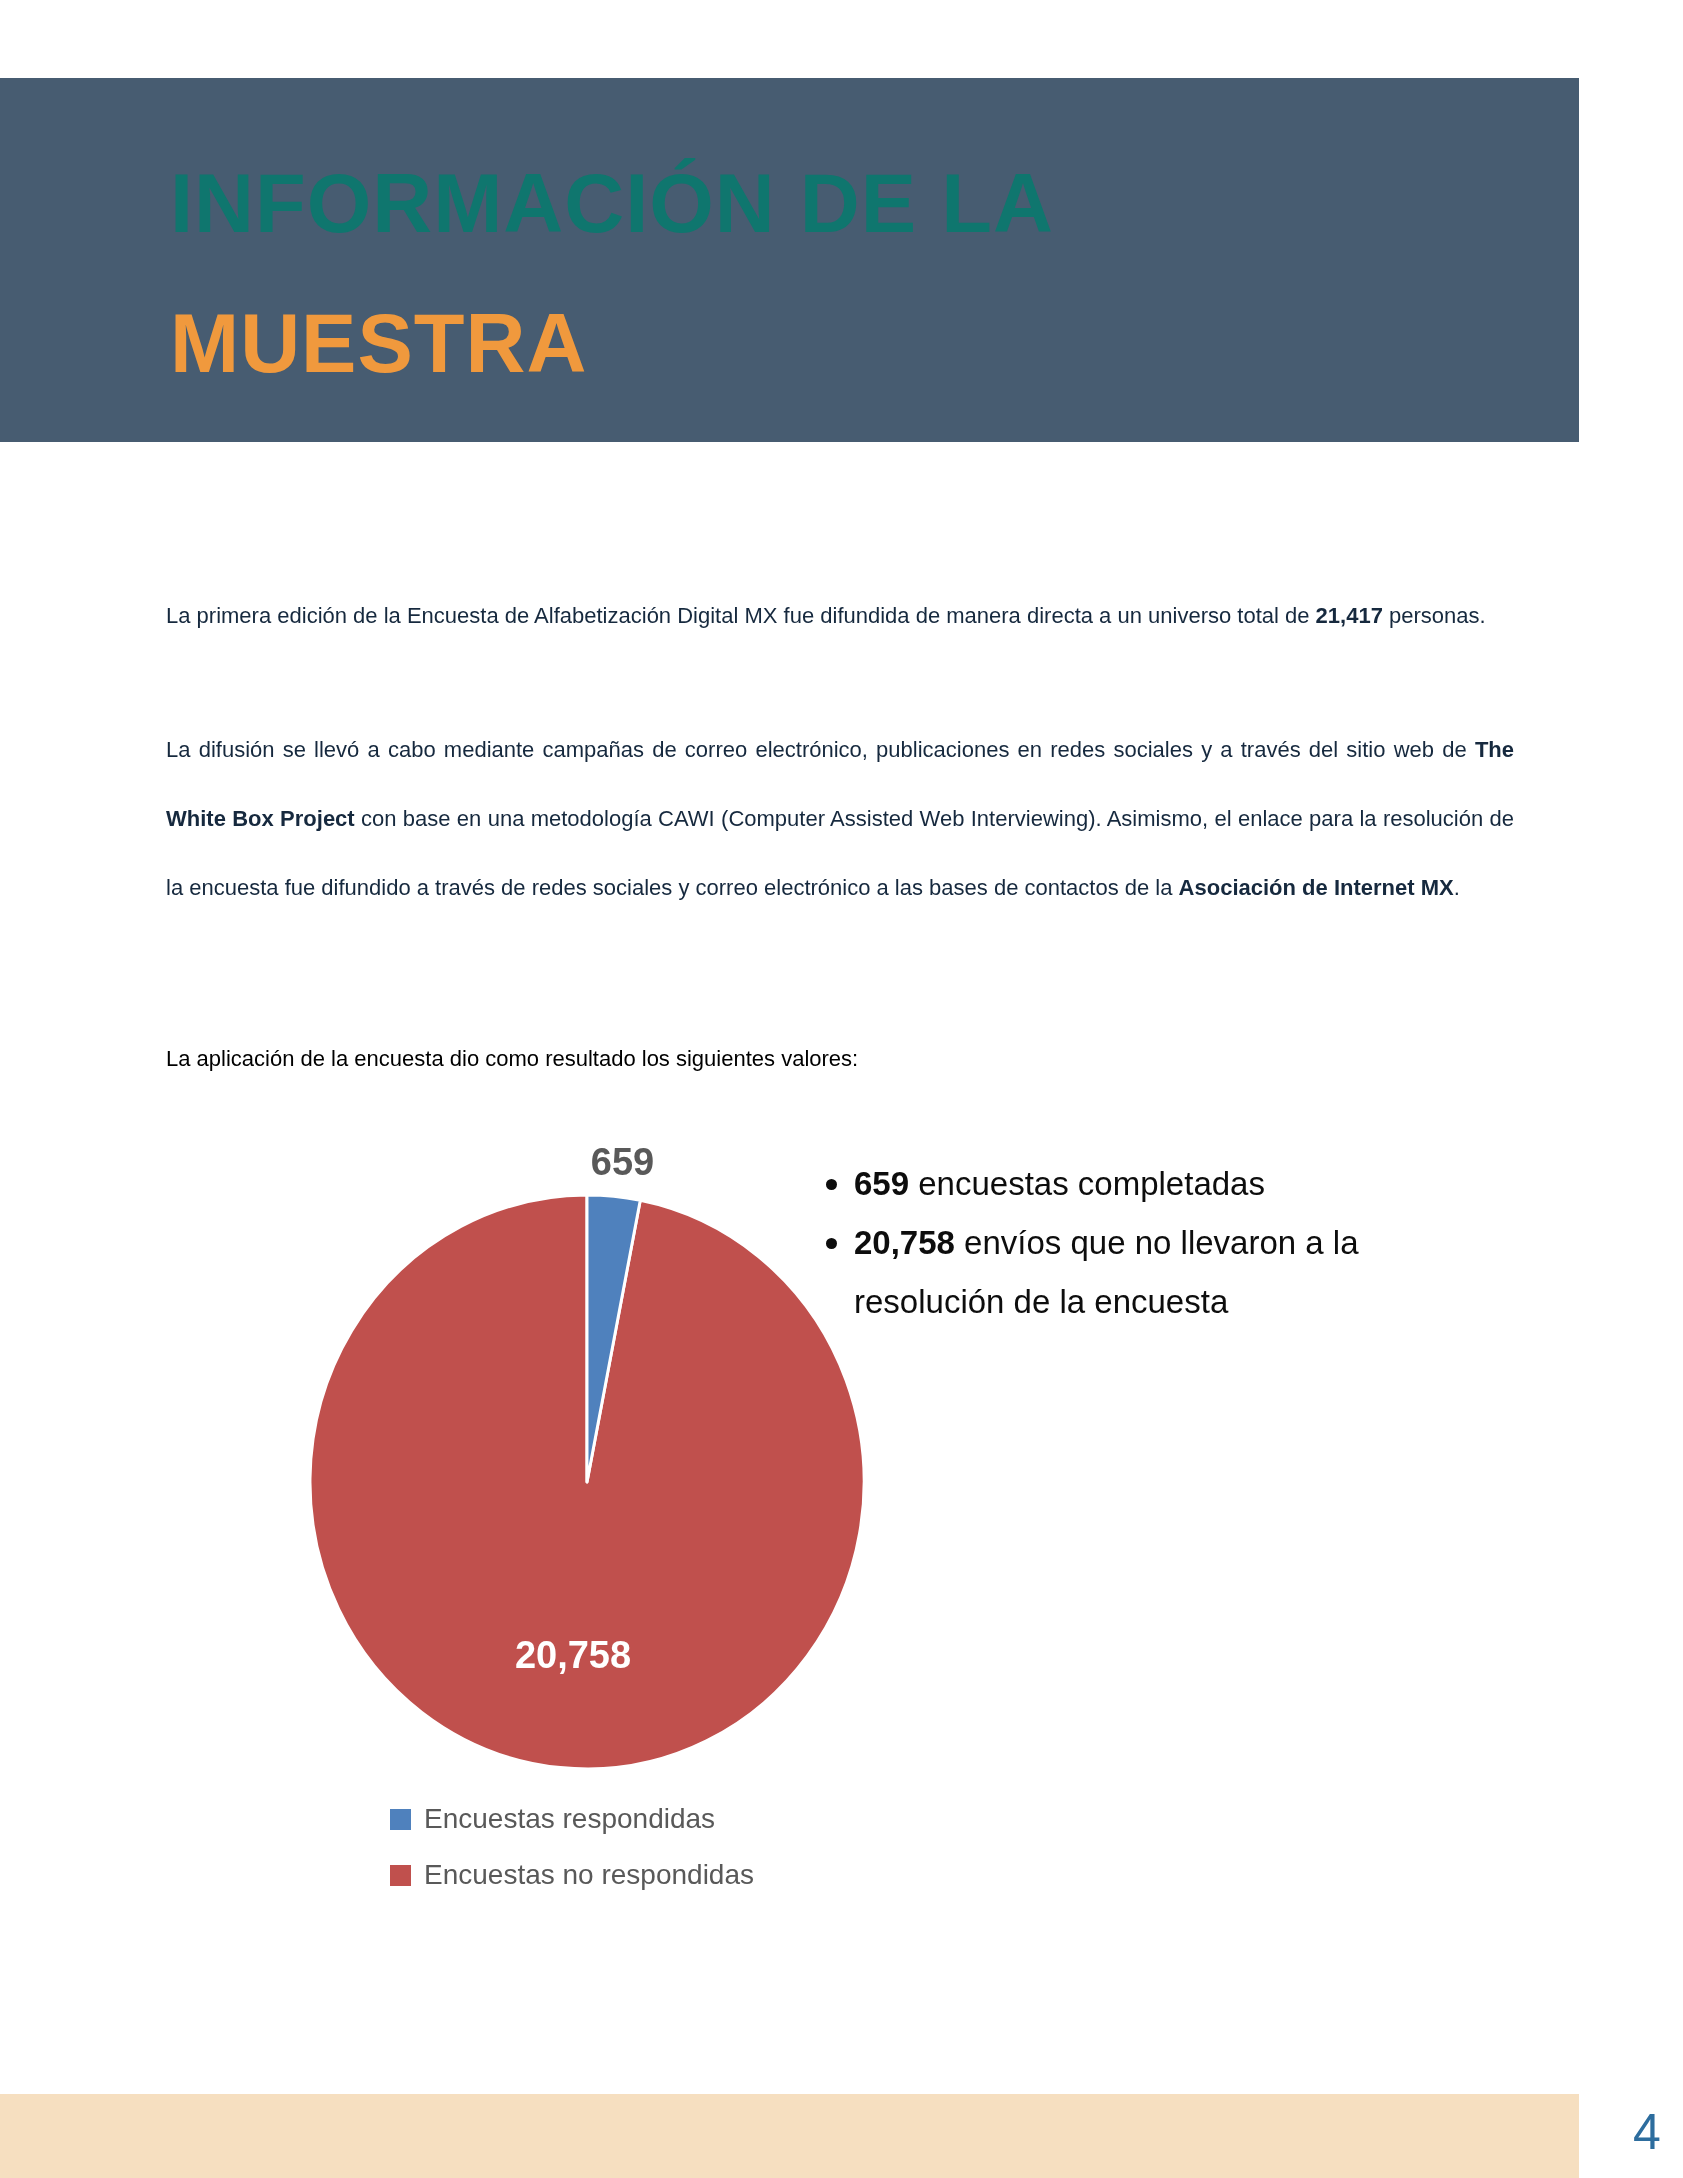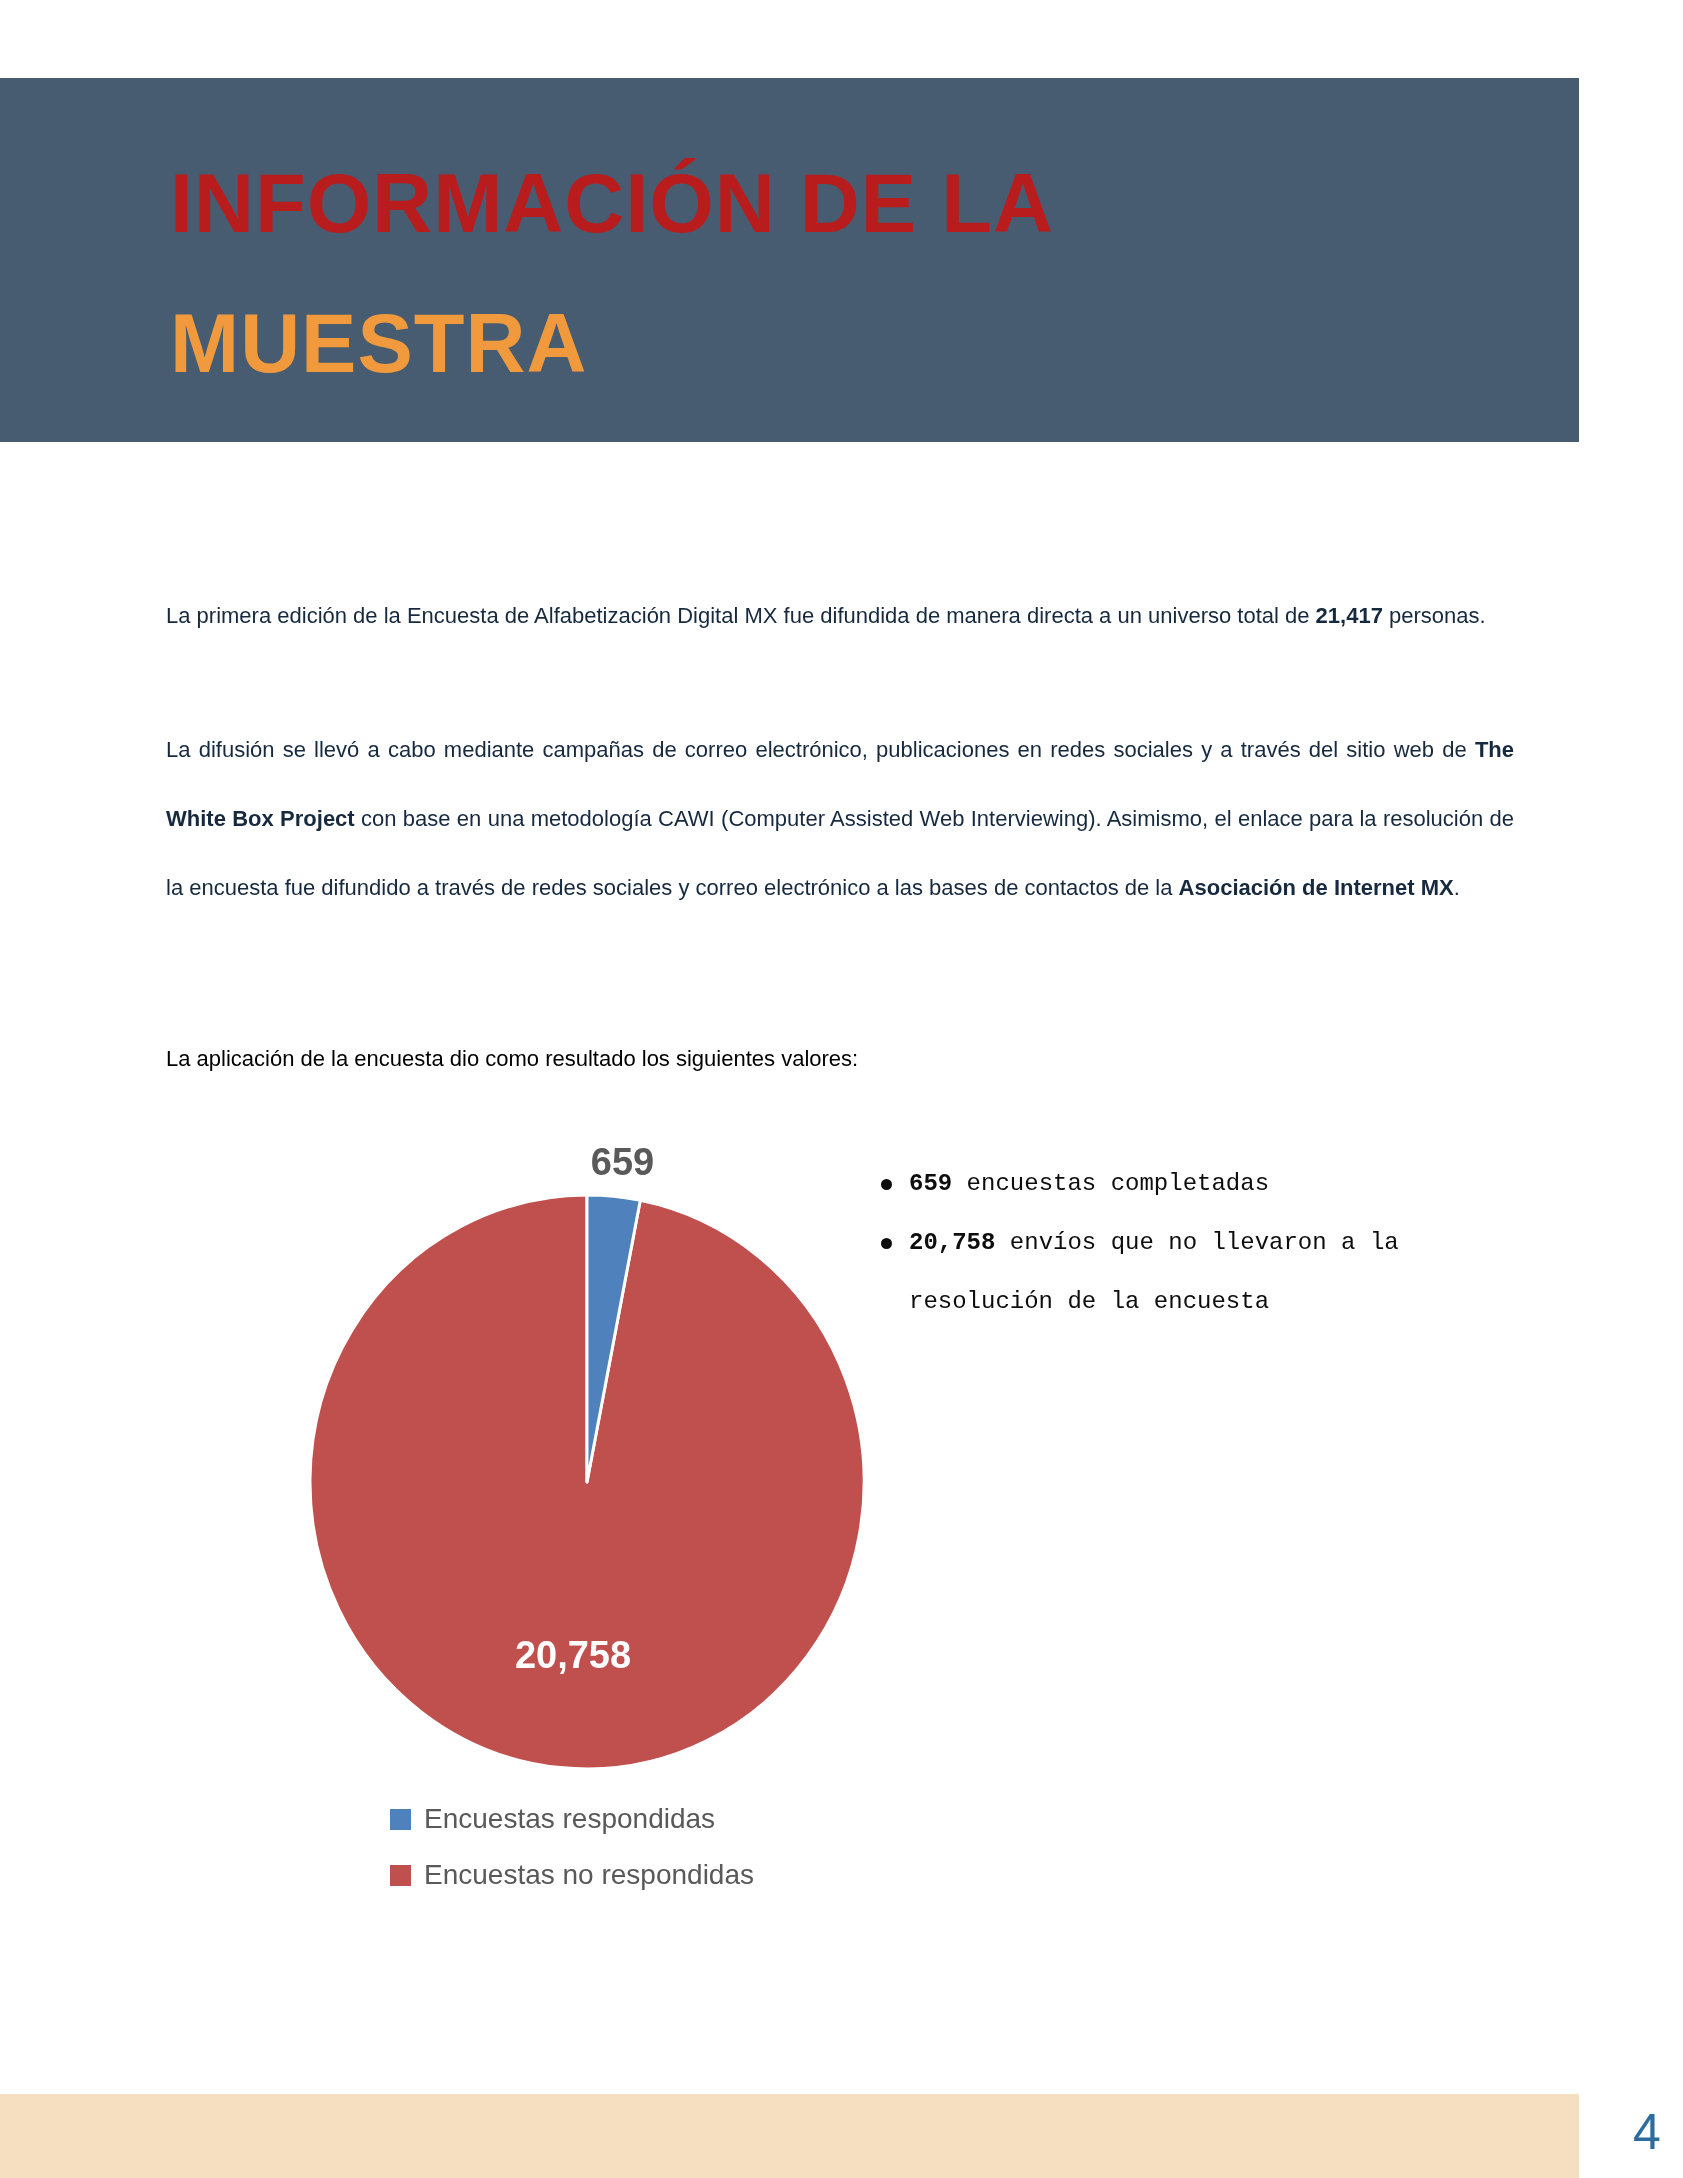--- a/index.html
+++ b/index.html
@@ -14,22 +14,22 @@
   .title{top:158px;left:170px;font-weight:700;font-size:83px;line-height:92px;letter-spacing:1px;}
   .title .l1{color:#f6e2c8;}
   .title .l2{color:#f0993d;margin-top:48px;}
   
   .para{left:166px;width:1348px;font-size:22px;line-height:69px;color:#16293e;text-align:justify;}
   .para b,.bullets b{font-weight:700;}
   .p1{top:559px;}
   .p2{top:693px;}
   .p3{top:1002px;text-align:left;}
   
-  .bullets{top:1154px;left:879px;width:543px;font-size:24px;line-height:59px;color:#0d0d0d;
-    list-style:none;margin:0;padding:0;font-family:Liberation Mono, monospace;}
+  .bullets{top:1154px;left:824px;width:543px;font-size:33px;line-height:59px;color:#0d0d0d;
+    list-style:none;margin:0;padding:0;}
   .bullets li{position:relative;padding-left:30px;}
   .bullets li::before{content:"";position:absolute;left:2px;top:25px;width:11px;height:11px;
     border-radius:50%;background:#0d0d0d;}
   
   .pie{top:1192px;left:307px;}
   .pie path{stroke:#ffffff;stroke-width:3px;stroke-linejoin:round;}
   .lbl{font-weight:700;text-align:center;}
   .lbl-top{top:1141px;left:563px;width:119px;font-size:38px;color:#595959;}
   .lbl-in{top:1634px;left:484px;width:178px;font-size:38px;color:#ffffff;}
   
@@ -39,21 +39,21 @@
   .legtxt{font-size:28px;color:#595959;line-height:34px;}
   
   .footband{top:2094px;left:0;width:1579px;height:84px;background:#f6dfc0;}
   .pagenum{top:2103px;left:1622px;width:50px;text-align:center;font-size:50px;color:#2d6d9e;}
 </style>
 </head>
 <body>
 
 <div class="abs band" style="background: rgb(71, 92, 113);"></div>
 <div class="abs title">
-  <div class="l1" style="color: #b91c1c;">INFORMACIÓN DE LA</div>
+  <div class="l1" style="color: #0f766e;">INFORMACIÓN DE LA</div>
   <div class="l2" style="color: rgb(240, 153, 61);">MUESTRA</div>
 </div>
 
 <p class="abs para p1" style="color: rgb(22, 41, 62);"><span>La primera edición de la Encuesta de Alfabetización Digital MX fue difundida de manera directa a un universo total de </span><b>21,417</b><span> personas.</span></p>
 <p class="abs para p2" style="color: rgb(22, 41, 62);"><span>La difusión se llevó a cabo mediante campañas de correo electrónico, publicaciones en redes sociales y a través del sitio web de </span><b>The White Box Project</b><span> con base en una metodología CAWI (Computer Assisted Web Interviewing). Asimismo, el enlace para la resolución de la encuesta fue difundido a través de redes sociales y correo electrónico a las bases de contactos de la </span><b>Asociación de Internet MX</b><span>.</span></p>
 <p class="abs para p3" style="color: #000000;"><span>La aplicación de la encuesta dio como resultado los siguientes valores:</span></p>
 
 <ul class="abs bullets">
   <li><b>659</b><span> encuestas completadas</span></li>
   <li><b>20,758</b><span> envíos que no llevaron a la resolución de la encuesta</span></li>

